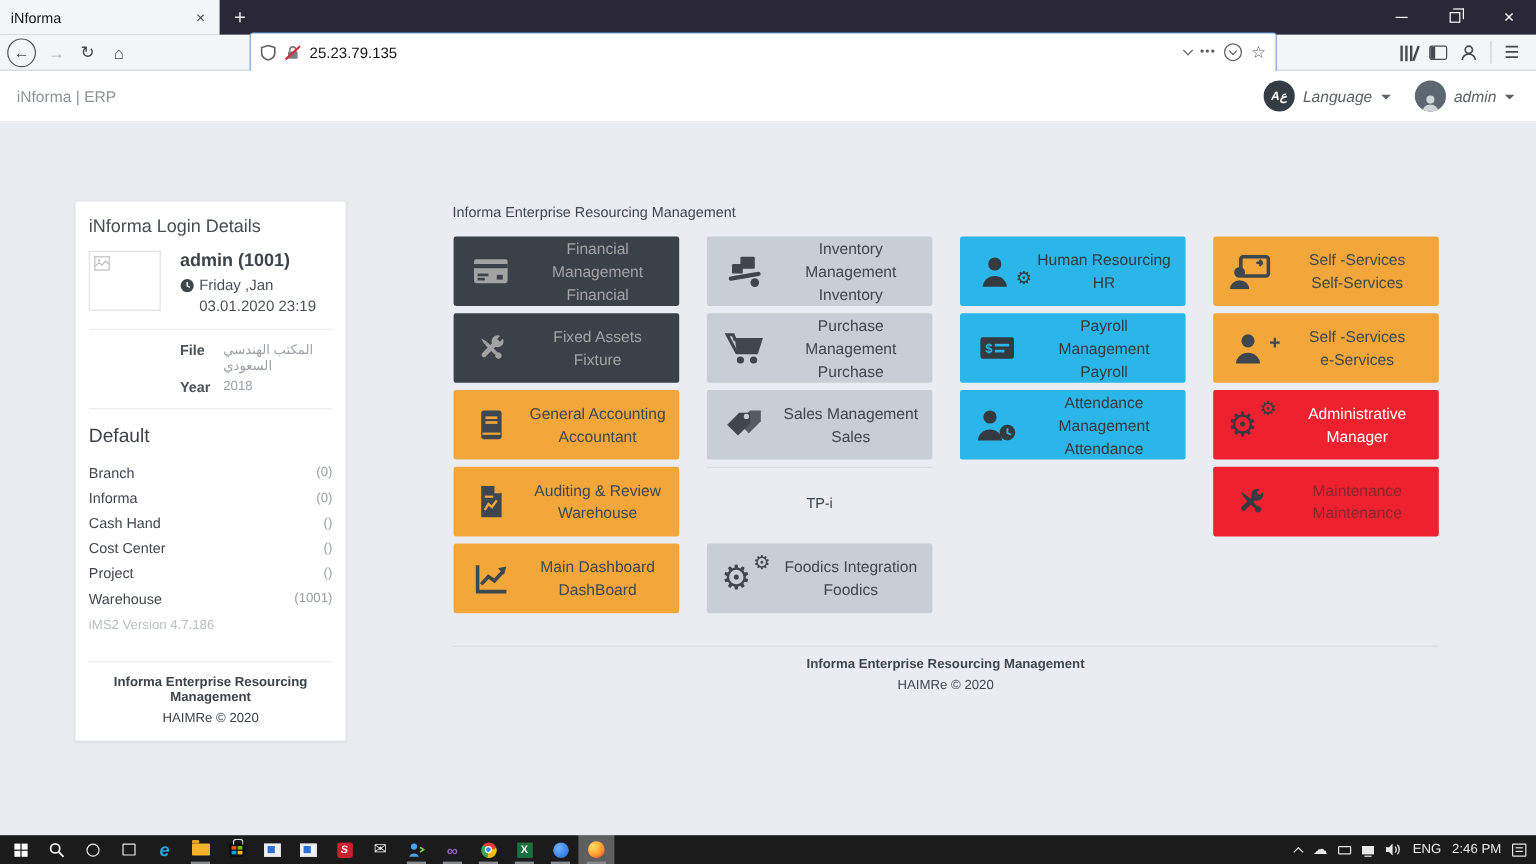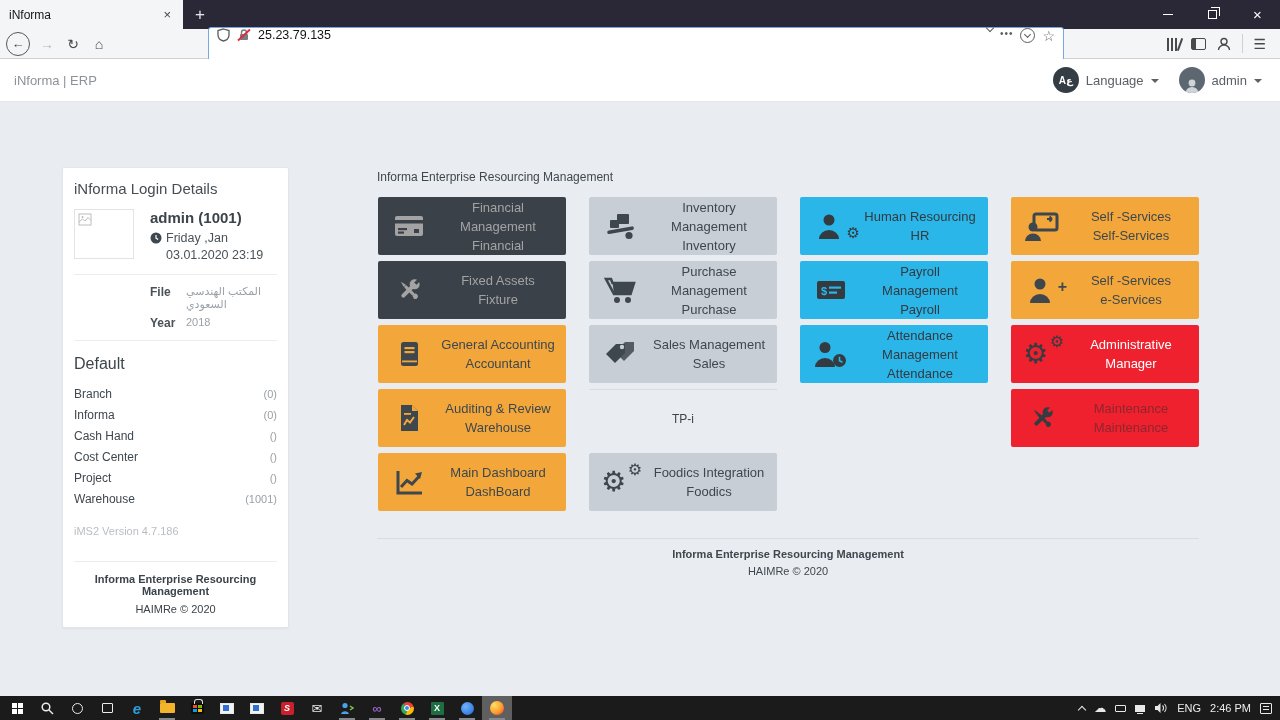--- a/index.html
+++ b/index.html
@@ -17,41 +17,41 @@
   .wc-min i{display:block;width:10px;border-top:1px solid #fff;}
   .wc-max i{display:block;width:9px;height:9px;border:1px solid #fff;position:relative;}
   .wc-max i::before{content:"";position:absolute;top:-4px;left:2px;width:8px;height:8px;border-top:1px solid #fff;border-right:1px solid #fff;}
   .wc-close{font-size:15px;}
 
   
   .toolbar{position:absolute;left:0;top:29px;width:1280px;height:30px;background:#f4f5f6;border-bottom:1px solid #cfd0d4;display:flex;align-items:center;padding:0 6px;}
   .nav-btn{width:26px;height:26px;display:flex;align-items:center;justify-content:center;color:#45484c;font-size:14px;}
   .btn-back{width:24px;height:24px;border:1.5px solid #55585c;border-radius:50%;font-size:13px;margin-right:4px;}
   .dis{color:#b4b7ba;}
-  .urlbar{margin-left:96px;width:856px;height:34px;background:#fff;border:1px solid #76a6e3;border-radius:3px;display:flex;padding:0 8px;gap:7px;}
+  .urlbar{margin-left:96px;width:856px;height:34px;background:#fff;border:1px solid #76a6e3;border-radius:3px;display:flex;align-items:center;padding:0 8px;gap:7px;}
   .url-text{font-size:12.5px;color:#141417;flex:0 0 auto;}
   .spacer{flex:1;}
   .chev{width:6px;height:6px;border-right:1.5px solid #5a5d61;border-bottom:1.5px solid #5a5d61;transform:rotate(45deg);margin-top:-3px;}
   .dots{font-size:10px;color:#5a5d61;letter-spacing:1px;}
   .pocket{width:15px;height:15px;border:1.5px solid #5a5d61;border-radius:50%;display:flex;align-items:center;justify-content:center;}
   .pocket i{width:5px;height:5px;border-right:1.5px solid #5a5d61;border-bottom:1.5px solid #5a5d61;transform:rotate(45deg);margin-top:-2px;}
   .star{font-size:14px;color:#5a5d61;}
   .tb-right{margin-left:auto;display:flex;align-items:center;gap:10px;padding-right:8px;}
   .lib{display:flex;gap:2px;align-items:flex-end;height:14px;}
   .lib i{display:block;width:2px;height:13px;background:#46494d;}
   .lib i:last-child{transform:rotate(20deg);}
   .sbar{width:15px;height:12px;border:1.3px solid #46494d;border-radius:2px;position:relative;}
   .sbar::before{content:"";position:absolute;left:0;top:0;bottom:0;width:4px;background:#46494d;}
   .menu-ic{font-size:14px;color:#46494d;}
   .vsep{width:1px;height:19px;background:#cfd0d4;}
 
   
   .app-header{position:absolute;left:0;top:59px;width:1280px;height:43px;background:#fff;border-bottom:1px solid #e6e9ec;display:flex;align-items:center;}
   .brand{padding-left:14px;font-size:13px;color:#8d9297;}
-  .hdr-right{margin-left:auto;display:flex;align-items:flex-end;gap:20px;padding-right:18px;}
+  .hdr-right{margin-left:auto;display:flex;align-items:flex-end;gap:20px;padding-right:18px;font-style:italic;}
   .hgroup{display:flex;align-items:center;gap:7px;}
   .lang-ic{width:26px;height:26px;border-radius:50%;background:#343d44;color:#fff;display:flex;align-items:center;justify-content:center;font-size:10px;font-weight:bold;}
   .avatar{width:26px;height:26px;border-radius:50%;background:#5d6772;display:flex;align-items:flex-end;justify-content:center;overflow:hidden;}
   .hlabel{font-size:13px;color:#5b6167;}
   .caret{width:0;height:0;border-left:4px solid transparent;border-right:4px solid transparent;border-top:4px solid #5b6167;margin-top:2px;}
 
   .page{position:absolute;left:0;top:102px;width:1280px;height:594px;background:#e9edf2;}
 
   
   .card{position:absolute;left:62px;top:65px;width:227px;background:#fff;border:1px solid #e2e6ea;border-radius:2px;box-shadow:0 1px 2px rgba(0,0,0,.05);padding:12px 11px 12px;}
@@ -64,21 +64,21 @@
   .ltime svg{flex:0 0 auto;margin:2px 4px 0 0;}
   .card-div{border:0;border-top:1px solid #ededed;margin:10px 0;}
   .fy{margin-left:76px;font-size:12px;}
   .fy-row{display:flex;margin-bottom:5px;}
   .fy-label{width:36px;color:#4a5258;font-weight:bold;}
   .fy-value{flex:1;color:#9aa1a7;font-size:11px;}
   .default-title{font-size:16px;color:#3c444b;margin:14px 0 10px;}
   .kv{display:flex;justify-content:space-between;align-items:center;padding:3.5px 0;}
   .kv-l{font-size:12px;color:#3f474e;}
   .kv-v{font-size:11px;color:#9aa1a7;}
-  .version{font-size:11px;color:#b9bec3;margin-top:16px;}
+  .version{font-size:11px;color:#b9bec3;margin-top:6px;}
   .card-footer{border-top:1px solid #ededed;margin-top:24px;padding-top:11px;text-align:center;}
   .cf1{font-size:11px;font-weight:bold;color:#3c444b;}
   .cf2{font-size:11px;color:#3c444b;margin-top:6px;}
 
   
   .main-heading{position:absolute;left:377px;top:68px;font-size:12px;color:#3f474e;}
   .grid{position:absolute;left:378px;top:95px;display:flex;gap:23px;}
   .col{width:188px;display:flex;flex-direction:column;gap:6px;}
   .tile{height:58px;border-radius:2px;display:flex;align-items:center;cursor:pointer;}
   .tile-icon{width:62px;display:flex;align-items:center;justify-content:center;position:relative;}

